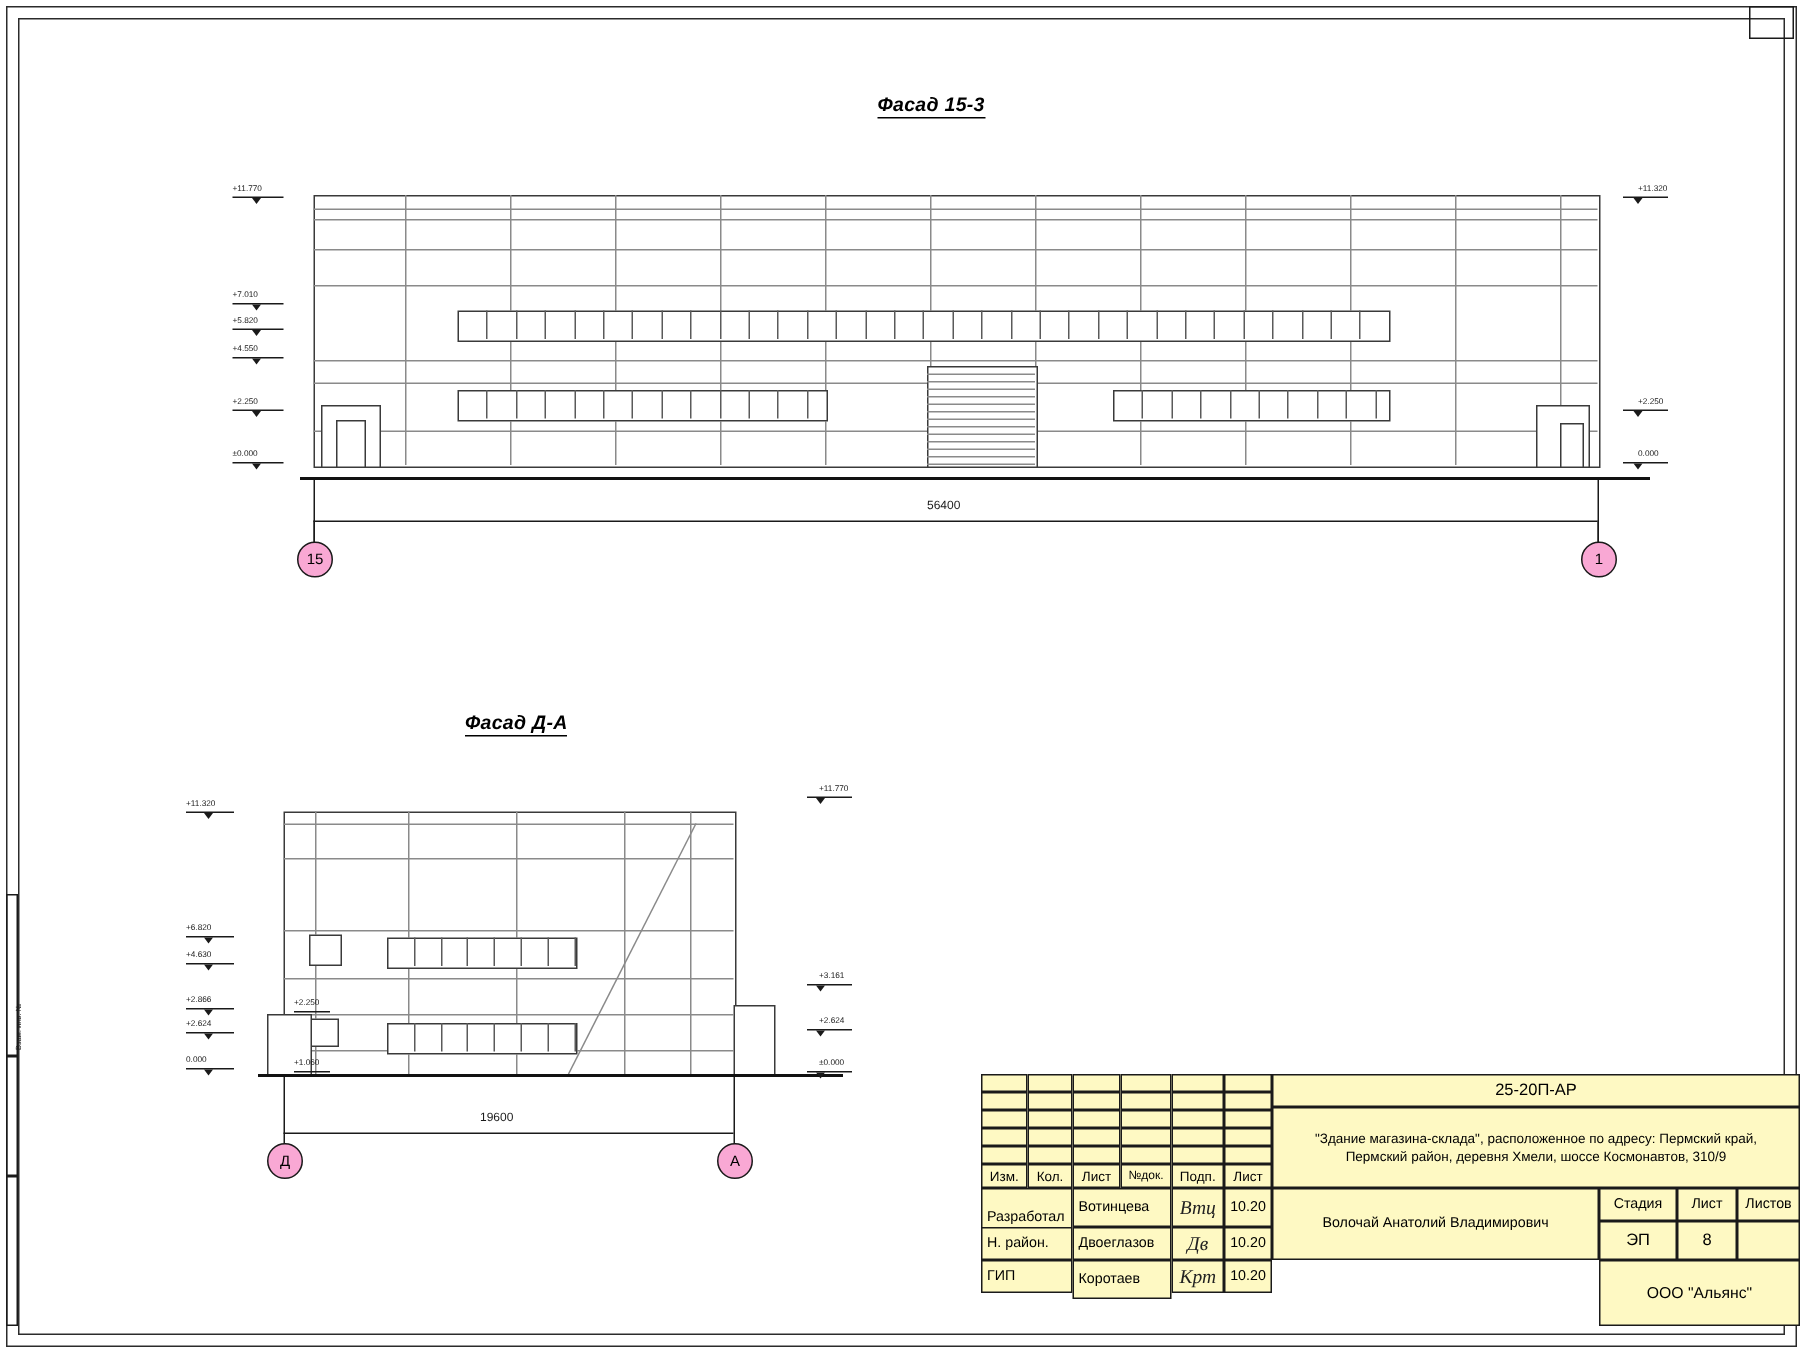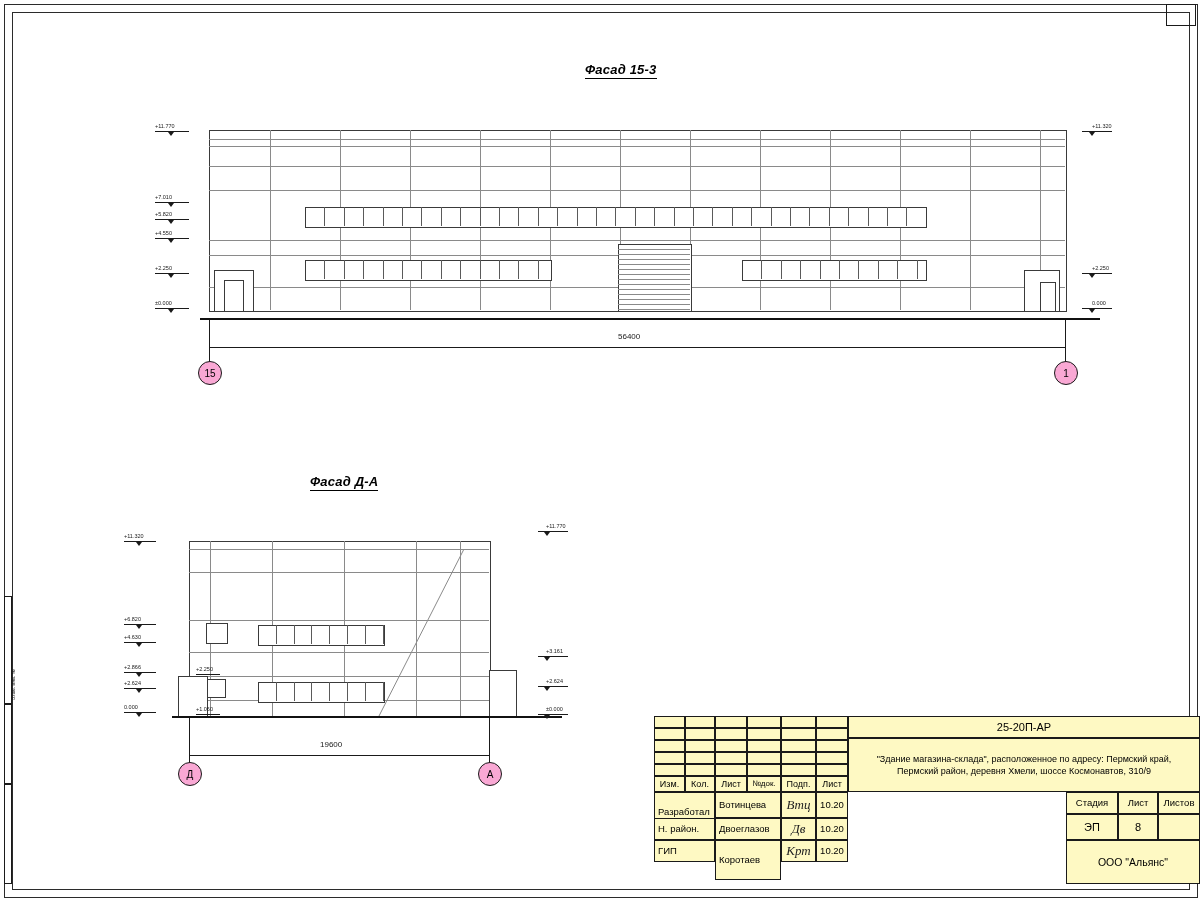--- a/index.html
+++ b/index.html
@@ -365,31 +365,32 @@
     <div class="cell l" style="left:61px;top:76px;width:66px;height:26px;">Вотинцева</div>
     <div class="cell sig" style="left:127px;top:76px;width:35px;height:26px;">Втц</div>
     <div class="cell" style="left:162px;top:76px;width:32px;height:26px;">10.20</div>
 
     <div class="cell l" style="left:0px;top:102px;width:61px;height:22px;">Н. район.</div>
     <div class="cell l" style="left:61px;top:102px;width:66px;height:22px;">Двоеглазов</div>
     <div class="cell sig" style="left:127px;top:102px;width:35px;height:22px;">Дв</div>
     <div class="cell" style="left:162px;top:102px;width:32px;height:22px;">10.20</div>
 
     <div class="cell l" style="left:0px;top:124px;width:61px;height:22px;">ГИП</div>
-    <div class="cell l" style="left:61px;top:124px;width:66px;height:40px;">Коротаев</div>
+    <div class="cell l" style="left:61px;top:124px;width:66px;height:26px;">Коротаев</div>
     <div class="cell sig" style="left:127px;top:124px;width:35px;height:22px;">Крт</div>
     <div class="cell" style="left:162px;top:124px;width:32px;height:22px;">10.20</div>
 
     <div class="cell big" style="left:194px;top:0px;width:352px;height:22px;">25-20П-АР</div>
 
     <div class="cell proj" style="left:194px;top:22px;width:352px;height:54px;flex-direction:column;">
       <span>"Здание магазина-склада", расположенное по адресу: Пермский край,</span>
       <span>Пермский район, деревня Хмели, шоссе Космонавтов, 310/9</span>
     </div>
 
+    <div class="cell" style="left:194px;top:76px;width:218px;height:48px;font-size:9.5px;">Волочай Анатолий Владимирович</div>
 
 
     <div class="cell" style="left:412px;top:76px;width:52px;height:22px;font-size:9.5px;">Стадия</div>
     <div class="cell" style="left:464px;top:76px;width:40px;height:22px;font-size:9.5px;">Лист</div>
     <div class="cell" style="left:504px;top:76px;width:42px;height:22px;font-size:9.5px;">Листов</div>
 
     <div class="cell" style="left:412px;top:98px;width:52px;height:26px;font-size:11px;">ЭП</div>
     <div class="cell" style="left:464px;top:98px;width:40px;height:26px;font-size:11px;">8</div>
     <div class="cell" style="left:504px;top:98px;width:42px;height:26px;font-size:11px;"></div>
 

